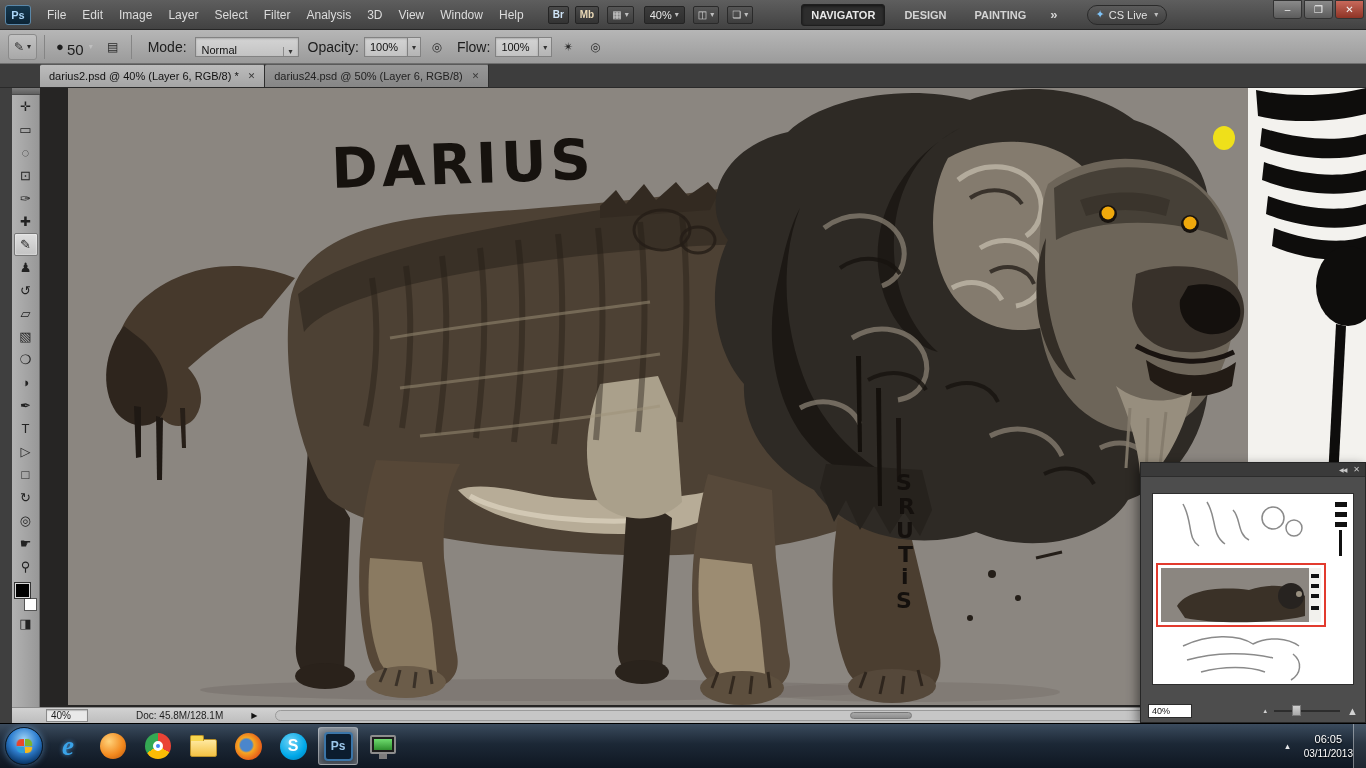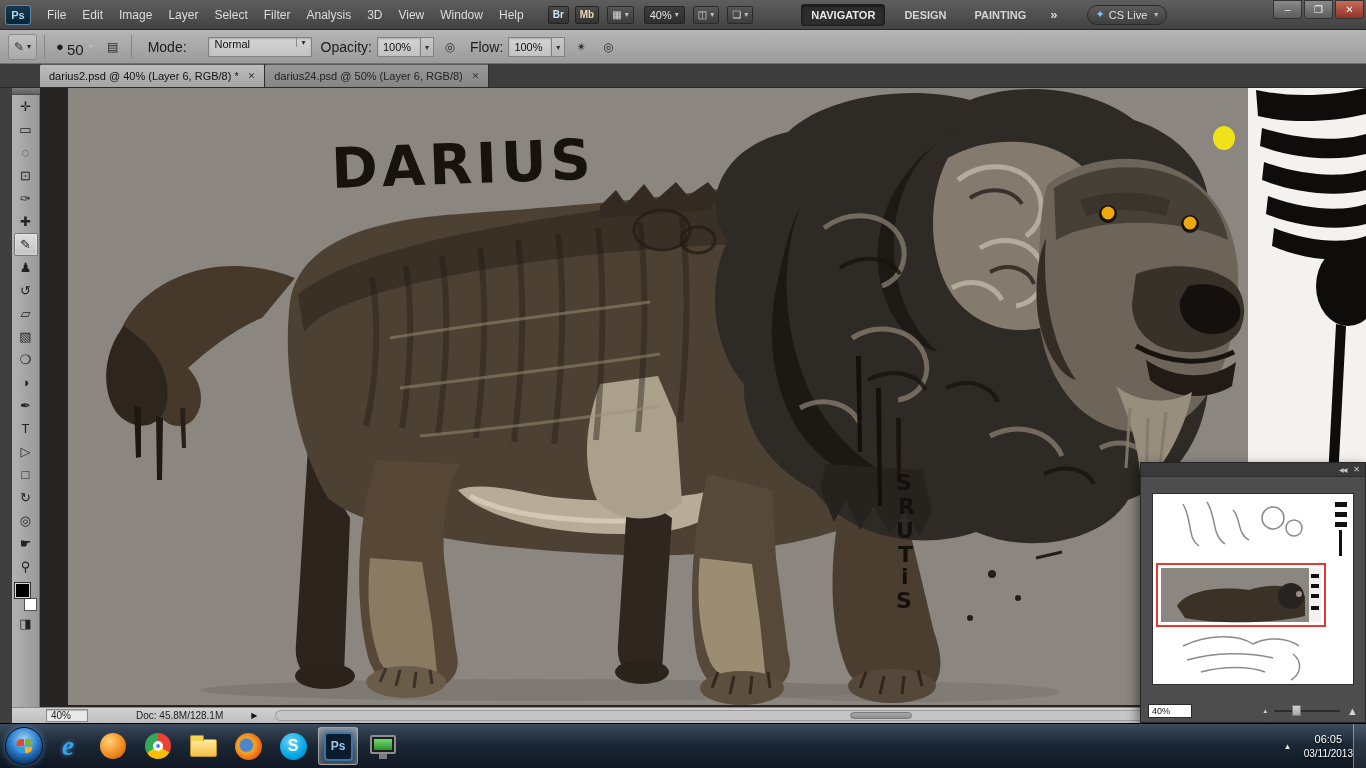--- a/index.html
+++ b/index.html
@@ -43,21 +43,21 @@
   .ob-toolpreset{margin-left:8px;height:26px;padding:0 5px;display:flex;align-items:center;
     border:1px solid #8a8a8a;border-radius:3px;background:linear-gradient(#c2c2c2,#a8a8a8)}
   .ob-toolpreset .gi,.ob-iconbtn{color:#2a2a2a}
   .ob-sep{width:1px;height:24px;background:#858585;margin:0 7px}
   .ob-brushpick{height:28px;padding:0 4px;display:flex;align-items:center;gap:2px}
   .ob-brushpick .dot{color:#1d1d1d;font-size:13px;line-height:10px}
   .ob-brushpick .bsize{font-size:15px;margin-left:1px;color:#1d1d1d;align-self:flex-end;padding-bottom:3px}
   .ob-iconbtn{width:22px;height:22px;margin-left:5px;display:flex;align-items:center;justify-content:center;
     font-size:12px;border:1px solid transparent;border-radius:3px}
   .ob-label{font-size:14px;margin-left:9px}
-  .ob-select{width:104px;height:20px;margin-left:21px;display:flex;align-items:flex-start;font-size:11px;color:#111;
+  .ob-select{width:104px;height:20px;margin-left:8px;display:flex;align-items:flex-end;font-size:11px;color:#111;
     background:linear-gradient(#d4d4d4,#c3c3c3);border:1px solid #828282;box-shadow:inset 0 1px 2px rgba(0,0,0,.2);padding-left:6px}
   .ob-select .selarr{margin-left:auto;width:15px;text-align:center;font-size:8px;border-left:1px solid #8c8c8c;color:#333}
   .ob-field{width:44px;height:20px;margin-left:5px;line-height:18px;font-size:11px;color:#111;padding-left:5px;
     background:linear-gradient(#d4d4d4,#c3c3c3);border:1px solid #828282;box-shadow:inset 0 1px 2px rgba(0,0,0,.2)}
   .ob-arrbtn{width:13px;height:20px;line-height:20px;text-align:center;font-size:8px;color:#333;
     background:linear-gradient(#c9c9c9,#b5b5b5);border:1px solid #828282;border-left:none}
 
   
   .tabbar{left:0;top:64px;width:1366px;height:24px;background:#3d3d3d;display:flex;align-items:flex-end;
     padding-left:40px;z-index:28;border-bottom:1px solid #2a2a2a}

